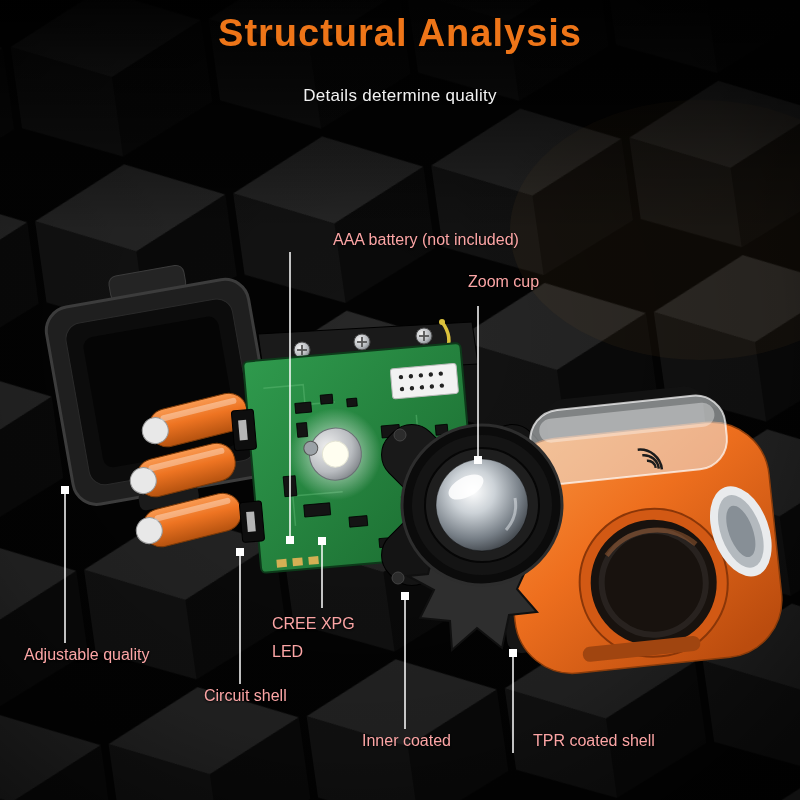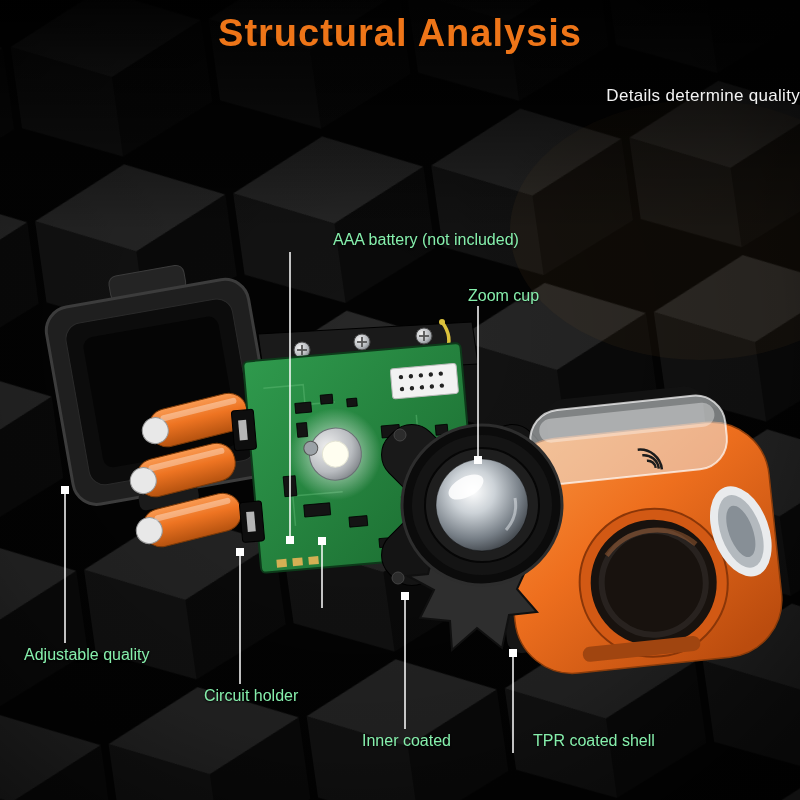--- a/index.html
+++ b/index.html
@@ -7,25 +7,25 @@
     position:relative;width:800px;height:800px;overflow:hidden;
     background:#050505;font-family:"Liberation Sans",sans-serif;
   }
   .scene-svg{position:absolute;left:0;top:0;width:800px;height:800px;}
   .title{
     position:absolute;top:12px;left:0;width:100%;text-align:center;
     font-size:38px;font-weight:600;letter-spacing:1px;margin:0;
     color:var(--accent,#ee7518);
   }
   .subtitle{
-    position:absolute;top:86px;left:0;width:100%;text-align:right;
+    position:absolute;top:86px;left:0;width:100%;text-align:center;
     font-size:17px;color:#f2f2f2;letter-spacing:0.3px;
   }
   .callout-label{
-    position:absolute;color:#86efac;font-size:16px;white-space:nowrap;
+    position:absolute;color:#fca5a5;font-size:16px;white-space:nowrap;
     text-shadow:0 1px 2px rgba(0,0,0,0.8);
   }
   .callout-label.wrap{white-space:normal;width:104px;line-height:28px;}
 </style>
 </head>
 <body>
 
 <div class="stage">
 
   <svg class="scene-svg" viewBox="0 0 800 800">
@@ -252,19 +252,20 @@
 
       <line x1="513" y1="657" x2="513" y2="753"></line>
       <rect x="509" y="649" width="8" height="8" fill="#fff" stroke="none"></rect>
     </g>
   </svg>
 
   <h1 class="title">Structural Analysis</h1>
   <div class="subtitle">Details determine quality</div>
 
   <div class="callout-label" style="left:333px;top:231px">AAA battery (not included)</div>
-  <div class="callout-label" style="left:468px;top:287px">Zoom cup</div>
-  <div class="callout-label" style="left:204px;top:687px">Circuit holder</div>
+  <div class="callout-label" style="left:468px;top:273px">Zoom cup</div>
+  <div class="callout-label wrap" style="left:272px;top:610px">CREE XPG LED</div>
+  <div class="callout-label" style="left:204px;top:687px">Circuit shell</div>
   <div class="callout-label" style="left:24px;top:646px">Adjustable quality</div>
   <div class="callout-label" style="left:362px;top:732px">Inner coated</div>
   <div class="callout-label" style="left:533px;top:732px">TPR coated shell</div>
 
 </div>
 
 </body></html>

